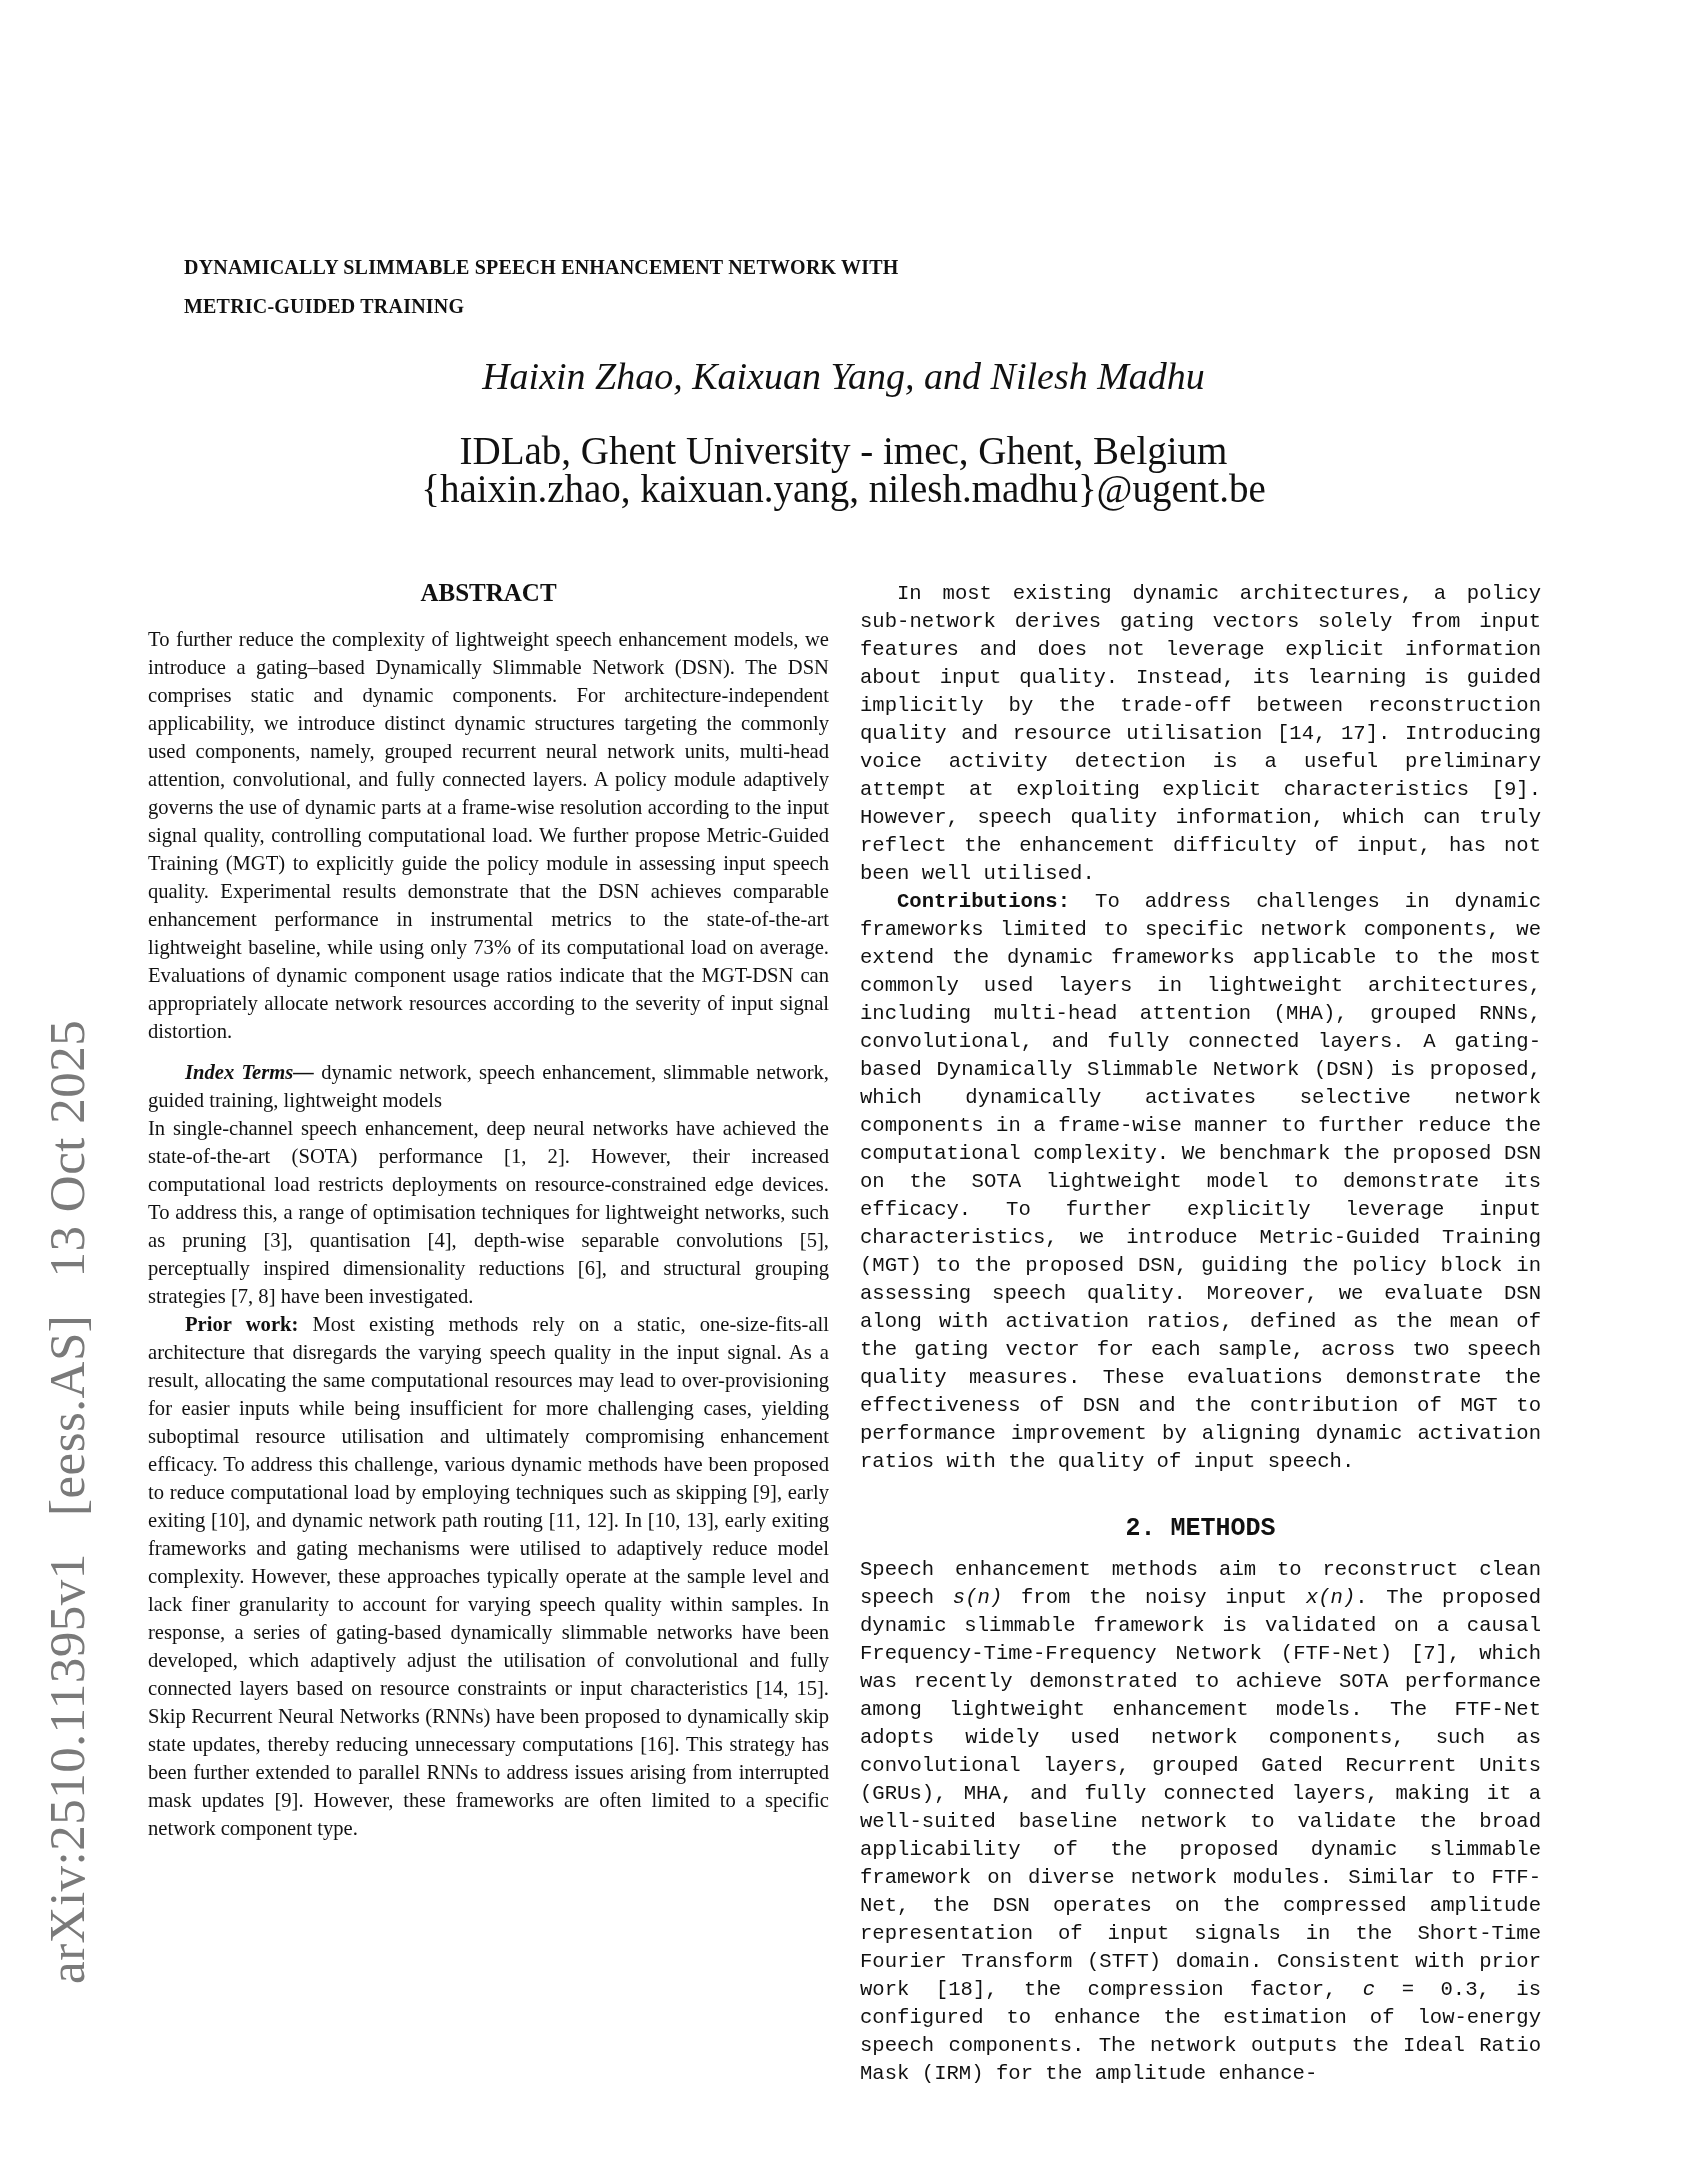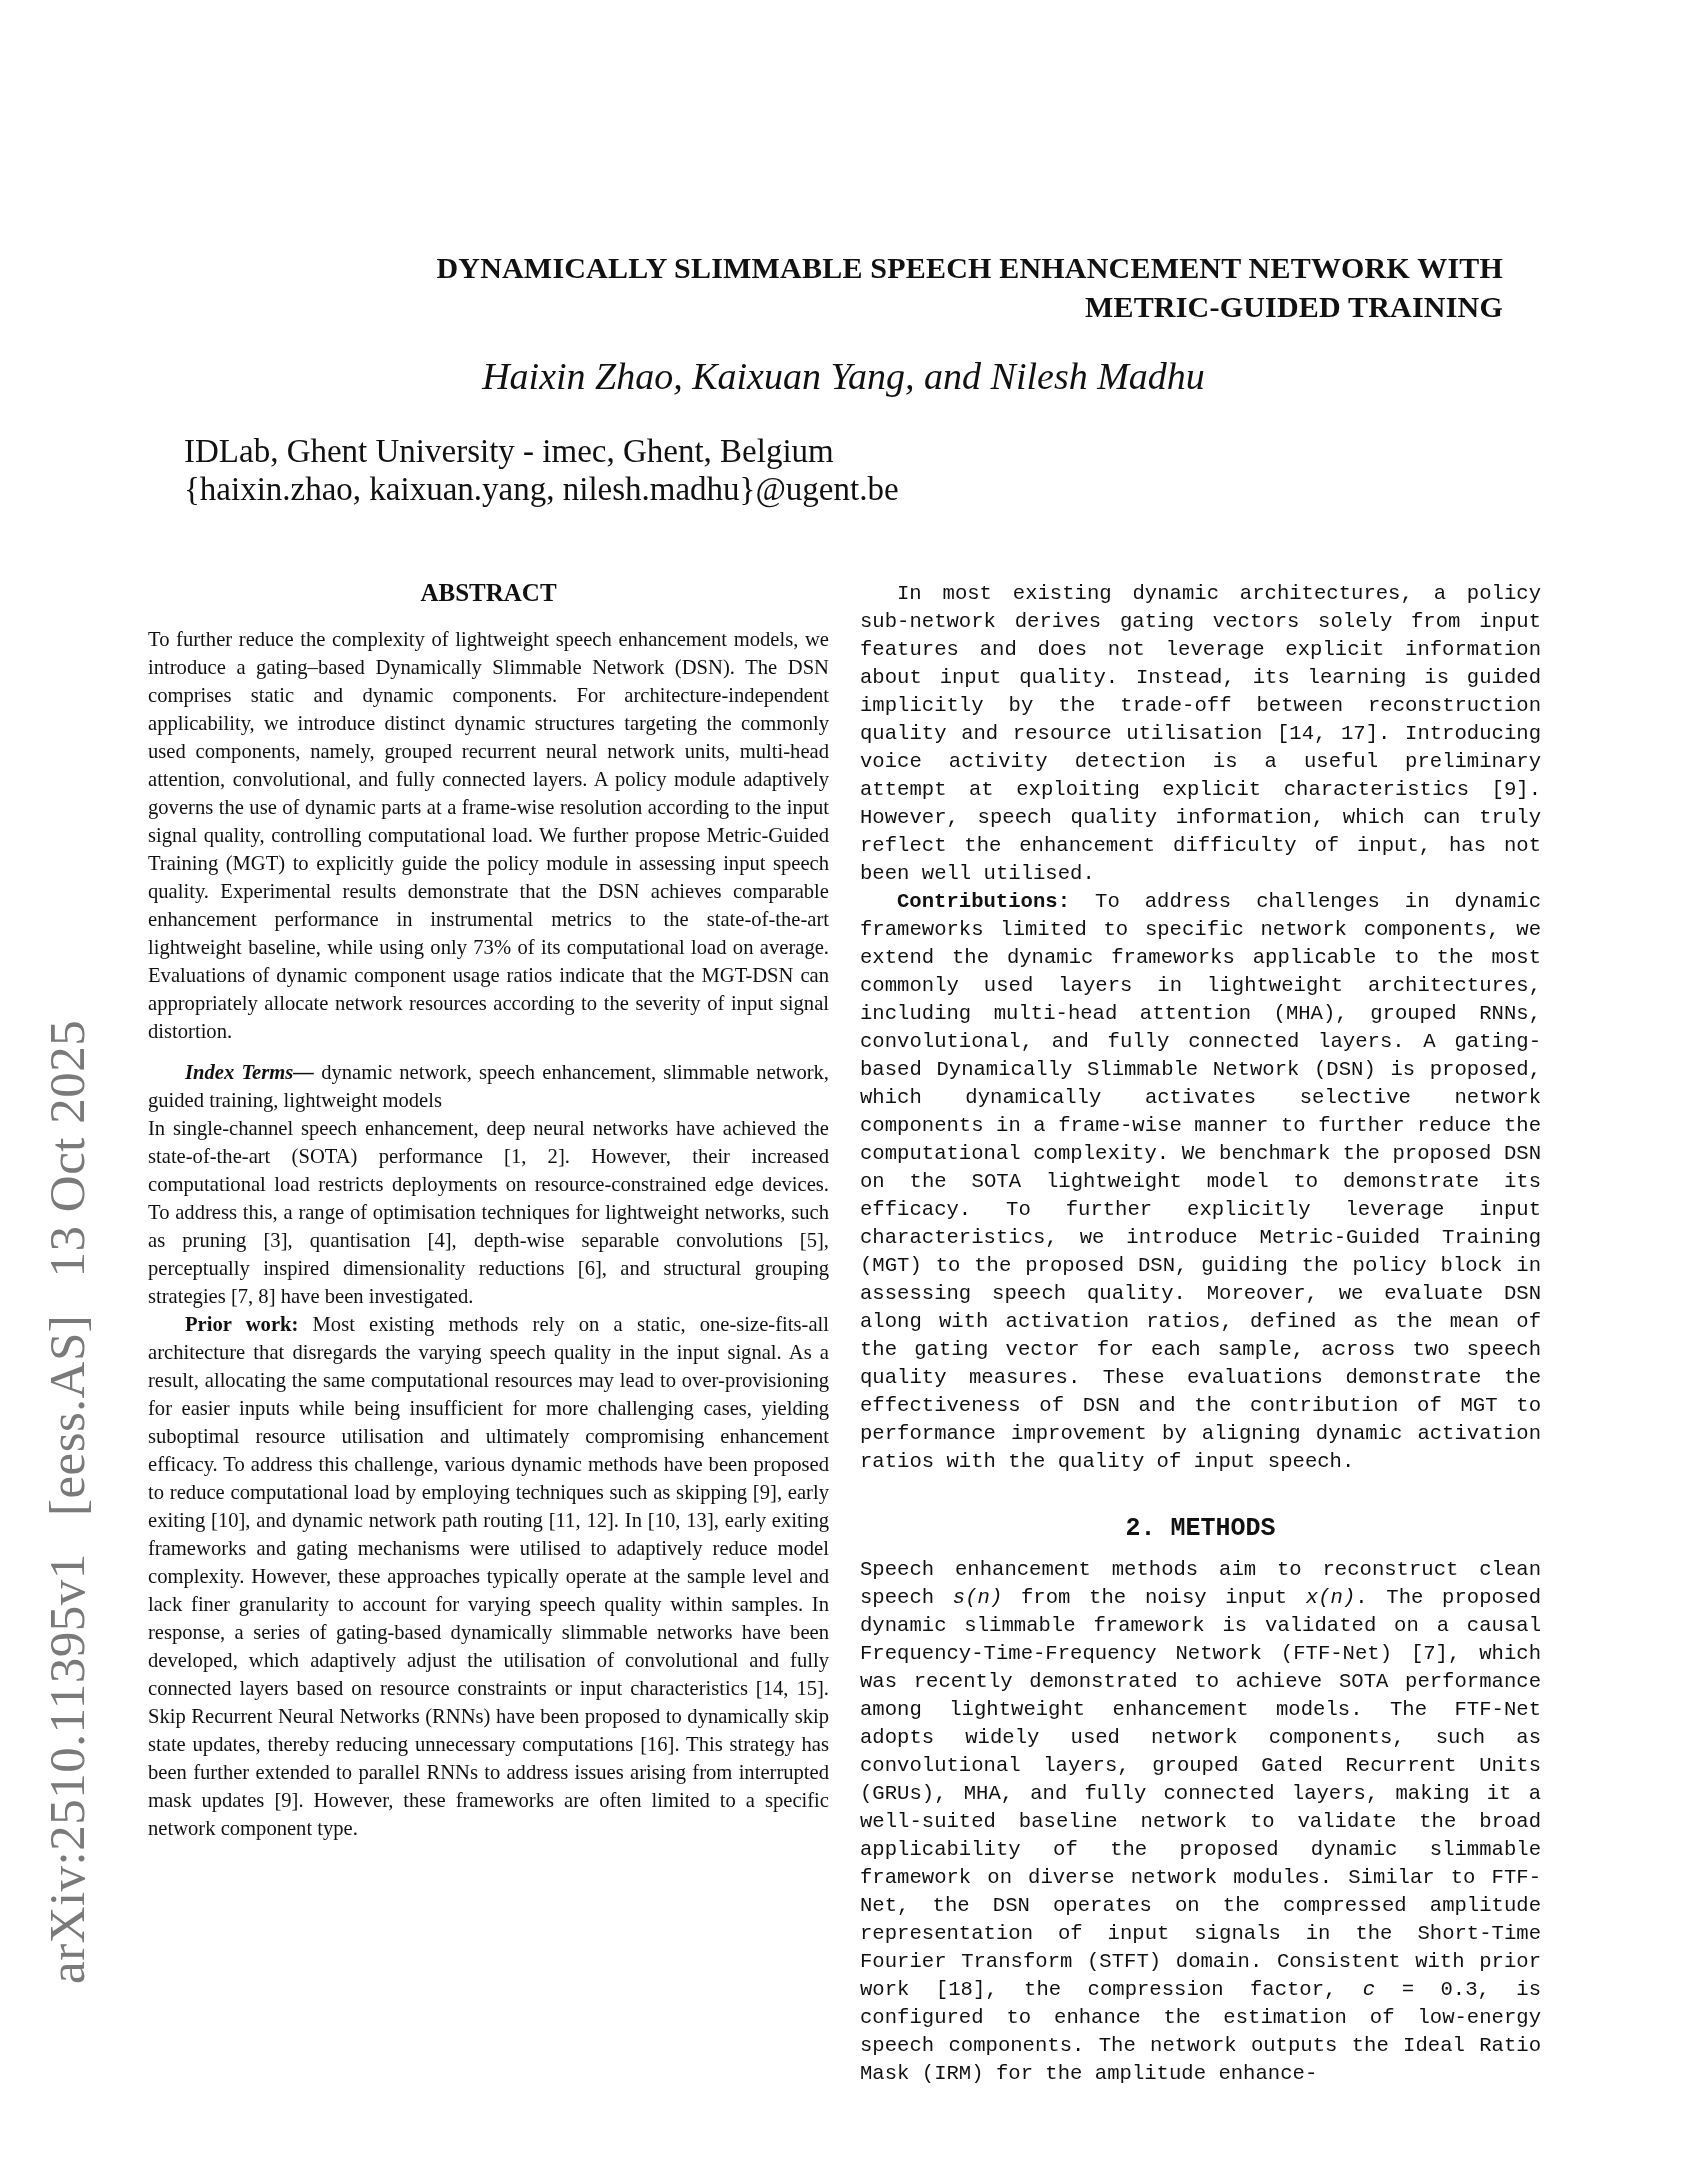--- a/index.html
+++ b/index.html
@@ -1,19 +1,19 @@
 <!DOCTYPE html>
 <html style="font-size:14.7px"><head>
 <meta charset="utf-8">
 <style>
   html,body{margin:0;padding:0;background:#fff;}
   body{width:1686px;height:2182px;position:relative;overflow:hidden;font-family:"Liberation Serif","DejaVu Serif",serif;color:#111;}
-  .title{position:absolute;left:184px;width:1319px;top:248px;text-align:right;font-weight:bold;font-size:30px;line-height:39px;letter-spacing:0.2px;}
+  .title{position:absolute;left:184px;width:1319px;top:248px;text-align:left;font-weight:bold;font-size:20px;line-height:39px;letter-spacing:0.2px;}
   .authors{position:absolute;left:184px;width:1319px;top:358px;text-align:center;font-style:italic;font-size:38px;line-height:37px;}
-  .affil{position:absolute;left:184px;width:1319px;top:432px;text-align:left;font-size:33px;line-height:38px;}
+  .affil{position:absolute;left:184px;width:1319px;top:432px;text-align:center;font-size:39px;line-height:38px;}
   .sidebar{position:absolute;left:35px;top:1984px;width:1396px;height:64px;transform-origin:0 0;transform:rotate(-90deg);color:#7a7a7a;font-size:51px;line-height:64px;white-space:nowrap;letter-spacing:0.5px;}
   .sidebar span{margin-right:24px;}
   .col{position:absolute;top:579px;width:681px;font-size:20.6px;line-height:28px;text-align:justify;hyphens:manual;}
   .col.left{left:148px;}
   .col.right{left:860px;top:580px;font-family:Liberation Mono, monospace;}
   .col p{margin:0;}
   .col p.ind{text-indent:37px;}
   .h-center{text-align:center;font-weight:bold;font-size:25px;margin:0;}
   .abs-h{margin-top:0;margin-bottom:18.4px;}
   .sec-h{margin-top:24px;margin-bottom:13px;}

